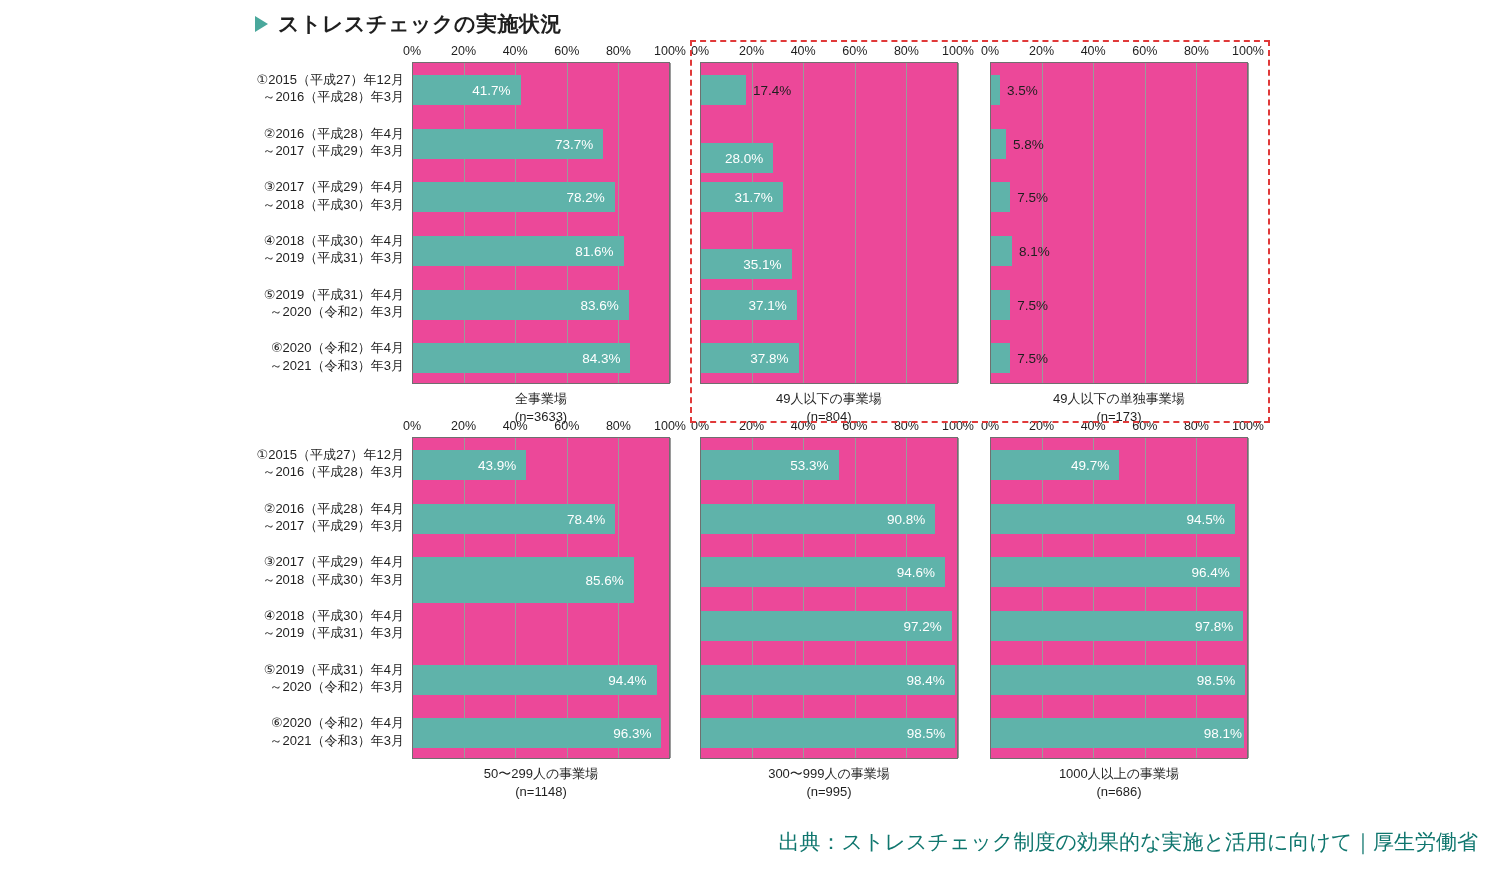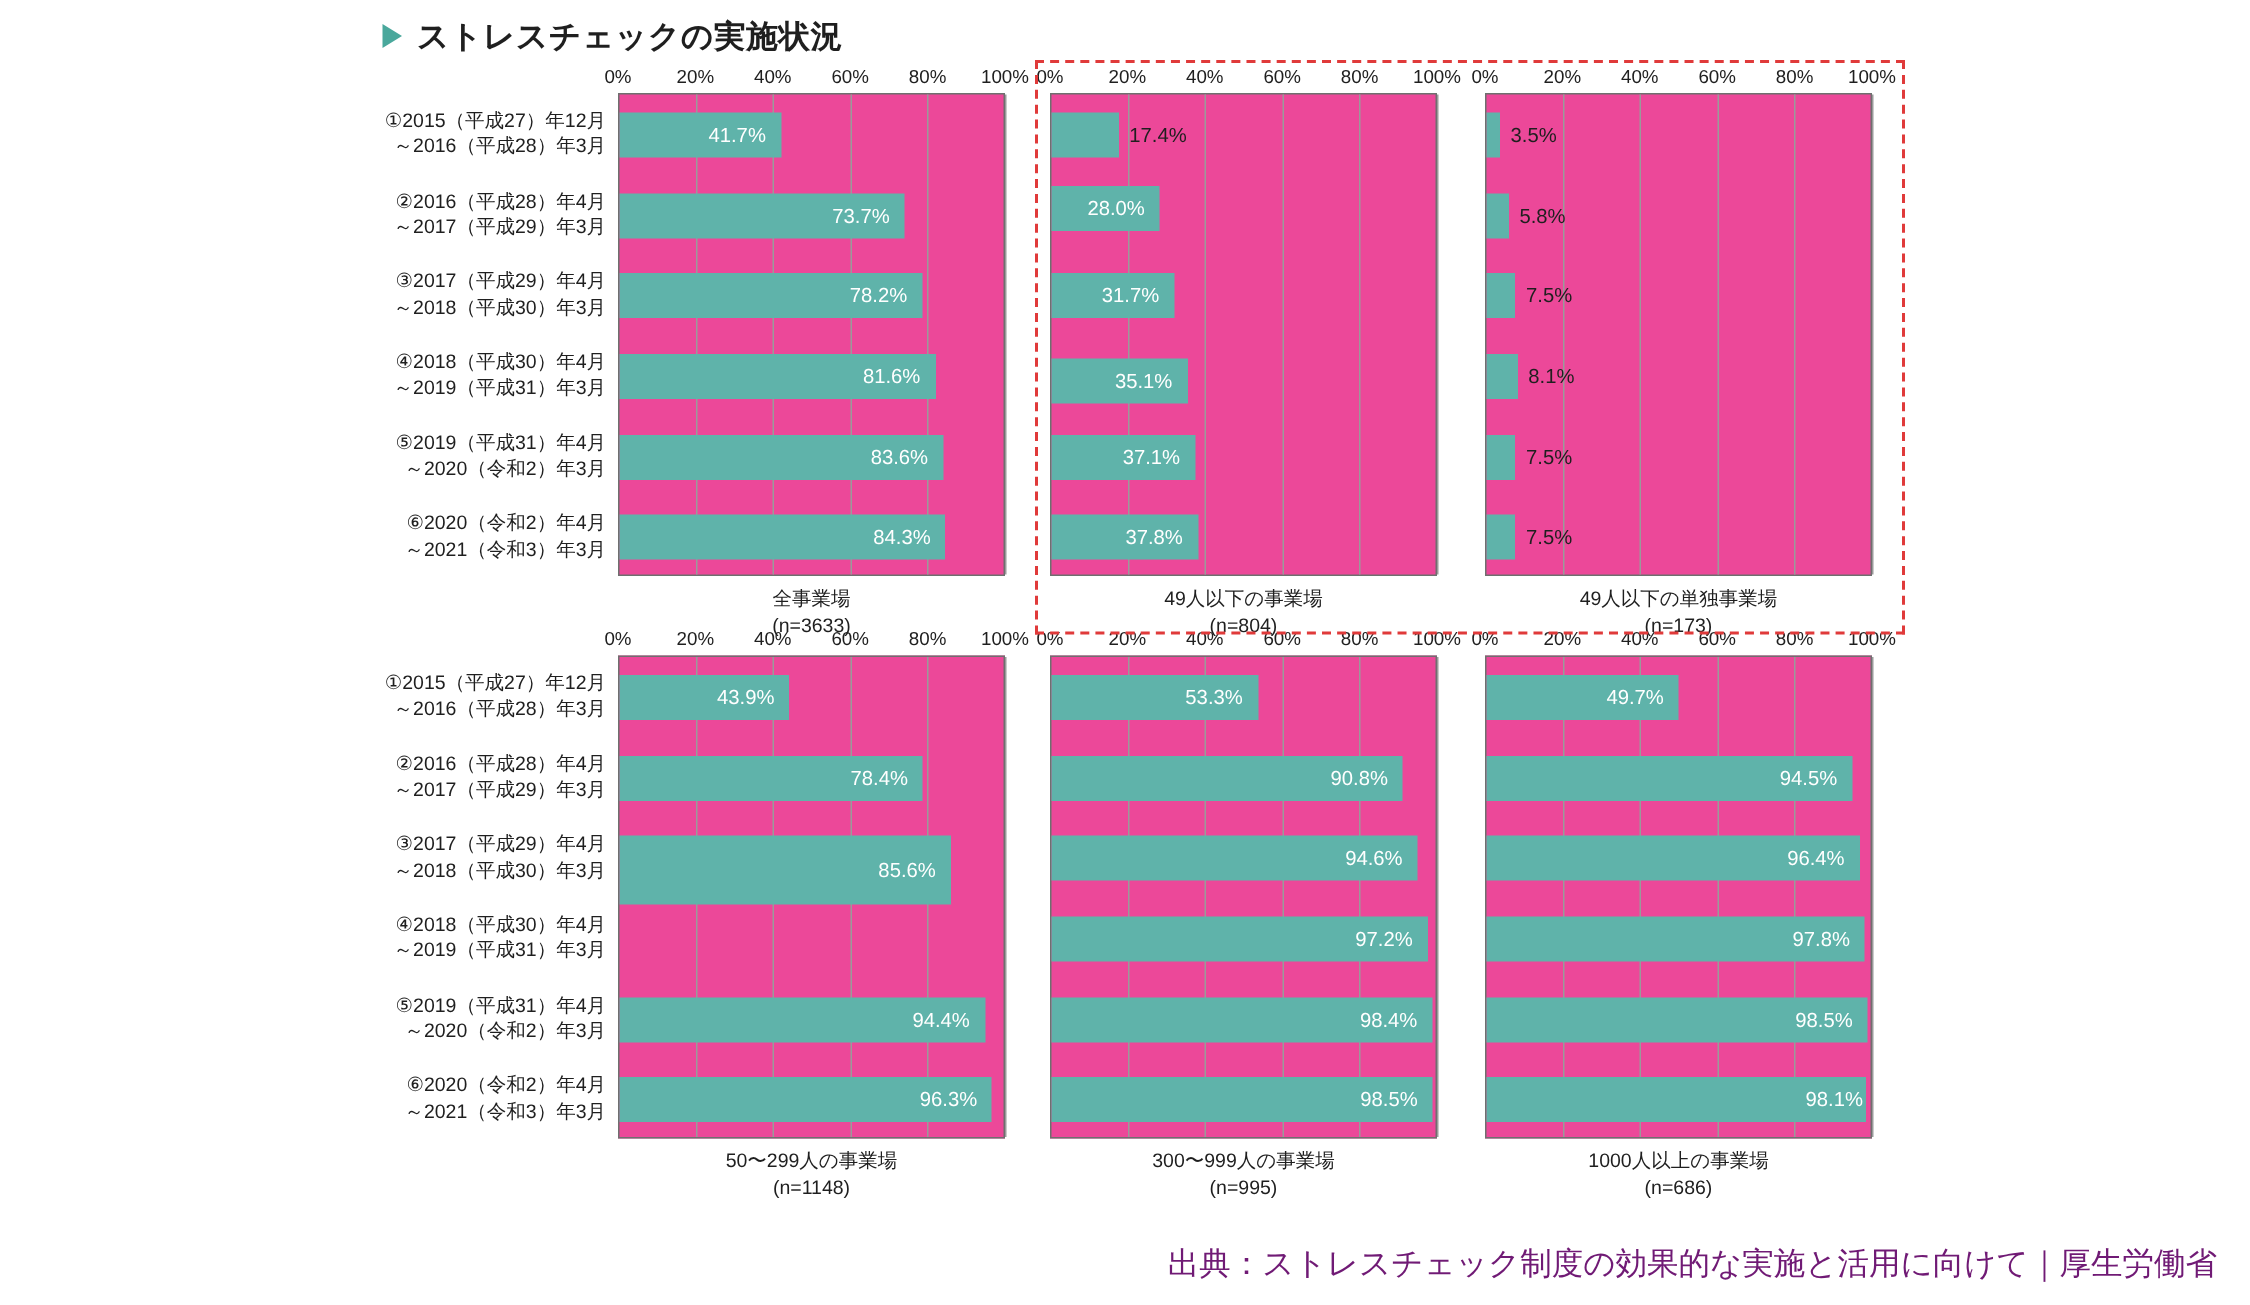--- a/index.html
+++ b/index.html
@@ -145,21 +145,21 @@
     border: 2px dashed #e03a3a;
     pointer-events: none;
   }
 
   
   .source {
     position: absolute;
     right: 22px;
     bottom: 14px;
     font-size: 21px;
-    color: #701a75;
+    color: #0f766e;
     white-space: nowrap;
   }
 </style>
 </head>
 <body>
 
 <div id="page">
 
   <div class="title-row">
     <div class="title-marker"></div>
@@ -258,29 +258,29 @@
             <div class="gridline" style="left: 50.6px;"></div>
             <div class="gridline" style="left: 102.2px;"></div>
             <div class="gridline" style="left: 153.8px;"></div>
             <div class="gridline" style="left: 205.4px;"></div>
             <div class="gridline" style="left: 257px;"></div>
             <div class="bars">
               <div class="bar-slot" style="top: 11.8333px; height: 30px;">
                 <div class="bar" style="width: 44.892px; background: rgb(95, 179, 170);"></div>
                 <div class="bar-label outside" style="left: 51.892px;">17.4%</div>
               </div>
-              <div class="bar-slot" style="top: 61px; height: 30px;">
+              <div class="bar-slot" style="top: 80px; height: 30px;">
                 <div class="bar" style="width: 72.24px; background: rgb(95, 179, 170);"></div>
                 <div class="bar-label inside" style="right: 193.76px;">28.0%</div>
               </div>
               <div class="bar-slot" style="top: 119.167px; height: 30px;">
                 <div class="bar" style="width: 81.786px; background: rgb(95, 179, 170);"></div>
                 <div class="bar-label inside" style="right: 184.214px;">31.7%</div>
               </div>
-              <div class="bar-slot" style="top: 176px; height: 30px; padding-left: 32px;">
+              <div class="bar-slot" style="top: 186px; height: 30px; padding-left: 32px;">
                 <div class="bar" style="width: 90.558px; background: rgb(95, 179, 170);"></div>
                 <div class="bar-label inside" style="right: 175.442px;">35.1%</div>
               </div>
               <div class="bar-slot" style="top: 226.5px; height: 30px;">
                 <div class="bar" style="width: 95.718px; background: rgb(95, 179, 170);"></div>
                 <div class="bar-label inside" style="right: 170.282px;">37.1%</div>
               </div>
               <div class="bar-slot" style="top: 280.167px; height: 30px;">
                 <div class="bar" style="width: 97.524px; background: rgb(95, 179, 170);"></div>
                 <div class="bar-label inside" style="right: 168.476px;">37.8%</div>

